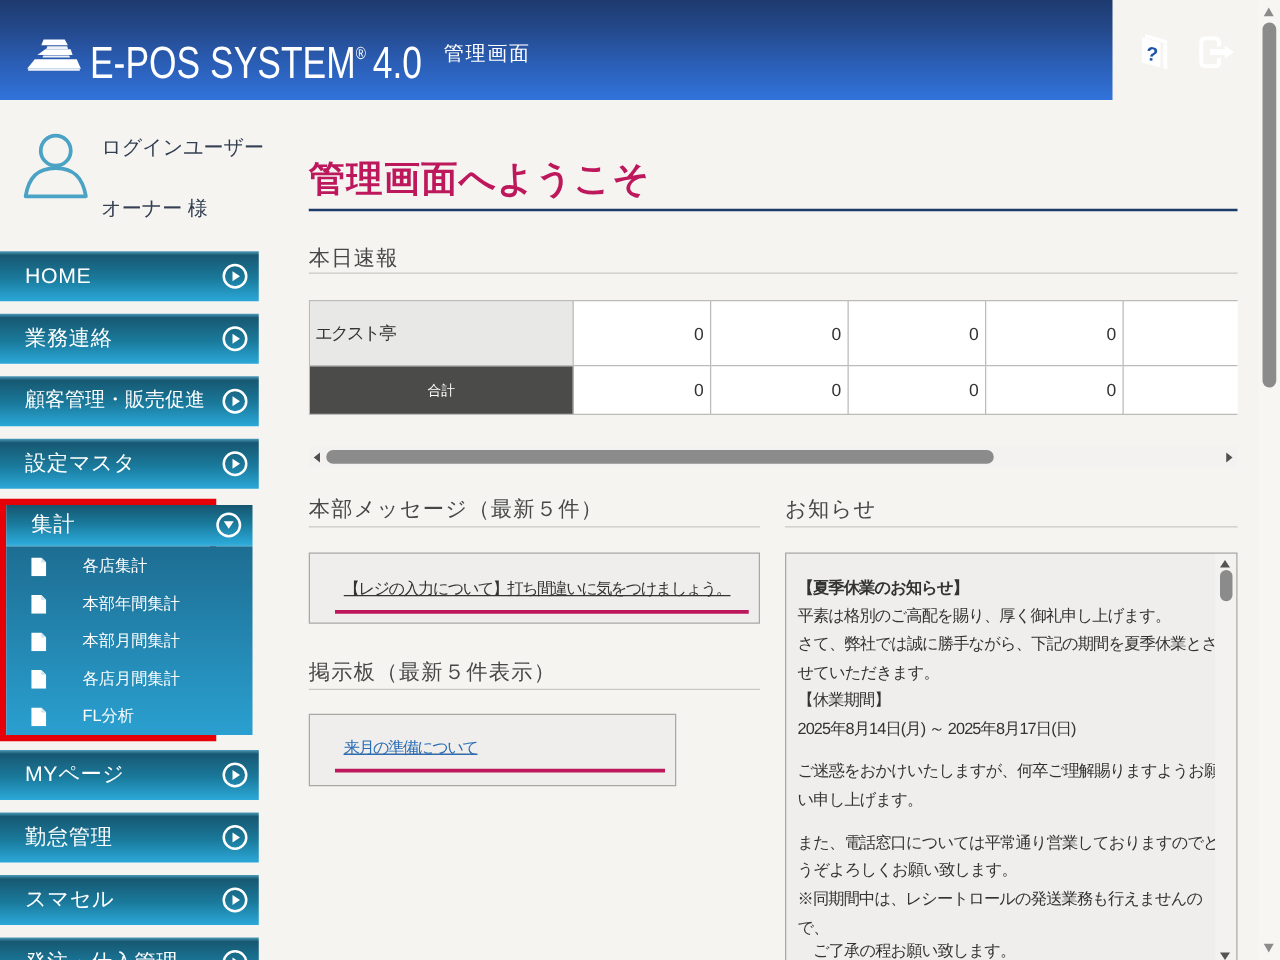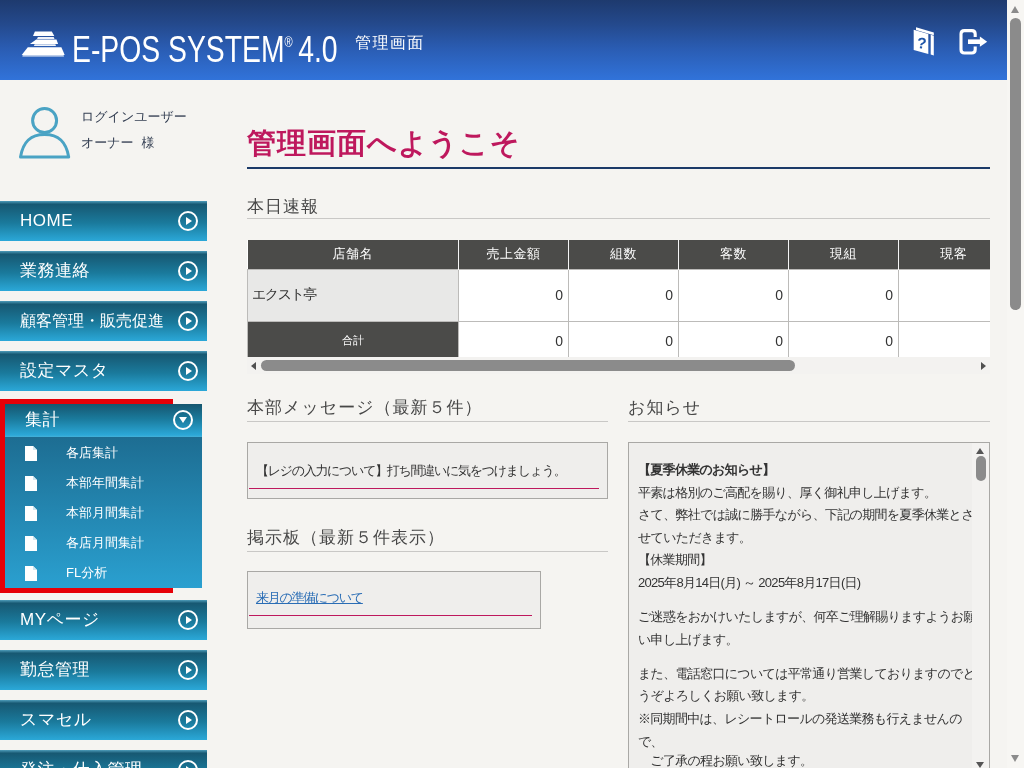--- a/index.html
+++ b/index.html
@@ -7,33 +7,33 @@
 body { font-family:"Liberation Sans",sans-serif; background:#f5f4f1; position:relative; }
 
 
 #vsb { position:absolute; right:0; top:0; width:17px; height:768px; background:#f7f6f3; z-index:50; }
 #vsb .thumb { position:absolute; left:3px; width:11px; border-radius:6px; background:#8b8b8b; top:18px; height:292px; }
 #vsb .arr { position:absolute; left:4px; width:0; height:0; border-left:4.5px solid transparent; border-right:4.5px solid transparent; }
 #vsb .up { top:6px; border-bottom:7px solid #8b8b8b; }
 #vsb .dn { bottom:6px; border-top:7px solid #8b8b8b; }
 
 
-#header { position:absolute; left:0; top:0; width:1007px; height:80px;
+#header { position:absolute; left:0; top:0; width:890px; height:80px;
   background:linear-gradient(180deg,#1e3a6e 0%, #24498c 30%, #2a5cb2 60%, #3173da 100%);padding-left:12px; }
 #logo { position:absolute; left:20px; top:30px; }
 #brand { position:absolute; left:72px; top:29px; color:#fff; white-space:nowrap; }
 #blat { display:inline-block; transform:scaleX(0.787); transform-origin:0 50%; font-size:36px; letter-spacing:0; }
 #blat sup { font-size:14px; vertical-align:15px; }
 #blat .ver { margin-left:7px; }
 #brand .kanri { position:absolute; left:283px; top:4px; font-size:16px; letter-spacing:1.4px; }
 
 
 #side { position:absolute; left:0; top:80px; width:230px; }
-#usertext { position:absolute; left:81px; top:28px; font-size:13px; color:#333e52; }
-#usertext .l2 { margin-top:8px;font-family:Liberation Mono, monospace; }
+#usertext { position:absolute; left:81px; top:28px; font-size:16px; color:#333e52; }
+#usertext .l2 { margin-top:28px; }
 .mbtn { position:absolute; left:0; width:207px; height:40px; color:#fff;
   background:linear-gradient(180deg,#4e9cba 0%, #175872 8%, #1a7a9c 55%, #2ba8d8 100%);
   font-size:17px; line-height:40px; padding-left:20px; letter-spacing:0.5px; }
 .mbtn .circ { position:absolute; right:9px; top:10px; width:20px; height:20px; border:2px solid #fff; border-radius:50%; }
 .mbtn .circ .tri { position:absolute; left:6px; top:4px; width:0; height:0; border-top:4.5px solid transparent; border-bottom:4.5px solid transparent; border-left:6.5px solid #fff; }
 .mbtn .circ .trid { position:absolute; left:3.5px; top:5px; width:0; height:0; border-left:4.5px solid transparent; border-right:4.5px solid transparent; border-top:6.5px solid #fff; }
 #expblock { position:absolute; left:0; top:319px; width:173px; border:5px solid #e60008; }
 #expblock .mbtn { position:relative; width:197px; height:33px; line-height:31px;
   background:linear-gradient(180deg,#16566f 0%, #1a7a9c 45%, #2ba8d8 94%, #45b1d8 100%); }
 #expblock .mbtn .circ { top:6px; }
@@ -60,21 +60,21 @@
 td.num { text-align:right; padding-right:5px; }
 
 #hsb { position:absolute; left:0; top:357px; width:743px; height:17px; background:#f3f2f0; }
 #hsb .thumb { position:absolute; top:3px; left:14px; width:534px; height:11px; border-radius:6px; background:#8b8b8b; }
 #hsb .arr { position:absolute; top:4.5px; width:0; height:0; border-top:4px solid transparent; border-bottom:4px solid transparent; }
 #hsb .lt { left:4px; border-right:5px solid #505050; }
 #hsb .rt { right:4px; border-left:5px solid #505050; }
 
 .box { position:absolute; background:#efeeec; border:1px solid #a9a8a5; }
 #msgbox { left:0; top:442px; width:361px; height:57px; }
-.msgline { position:absolute; left:1px; right:8px; top:19px; font-size:13px; letter-spacing:-1.3px; color:#333; padding:0 0 8px 7px; border-bottom:1px solid #be185d; white-space:nowrap; }
+.msgline { position:absolute; left:20px; right:8px; top:19px; font-size:13px; letter-spacing:-1.3px; color:#333; padding:0 0 8px 7px; border-bottom:3px solid #be185d; white-space:nowrap;text-decoration:underline; }
 #kbox { left:0; top:571px; width:294px; height:58px; }
 #kbox .msgline { top:17px; }
 #kbox a { color:#2a6db5; }
 #newsbox { left:381px; top:442px; width:362px; height:330px; overflow:hidden; }
 #newsbox .txt { position:absolute; left:9px; top:16px; width:338px; font-size:13px; letter-spacing:-0.7px; color:#333; line-height:22.6px; }
 #newsbox .txt .gap { height:11.5px; }
 #newsbox .lastline { border-bottom:1px solid #b9b8b5; display:inline-block; width:326px; padding-bottom:0px; position:relative; top:-3.5px; }
 #nsb { position:absolute; right:0px; top:0px; width:17px; height:330px; background:#f3f2f0; }
 #nsb .thumb { position:absolute; left:3.5px; top:13px; width:10px; height:25px; border-radius:5px; background:#8b8b8b; }
 #nsb .arr { position:absolute; left:4px; width:0; height:0; border-left:4.5px solid transparent; border-right:4.5px solid transparent; }
@@ -185,28 +185,20 @@
     <table>
       <colgroup>
           <col style="width:211px">
           <col style="width:110px">
           <col style="width:110px">
           <col style="width:110px">
           <col style="width:110px">
           <col style="width:110px">
         </colgroup>
       <tbody>
-          <tr>
-            <th>店舗名</th>
-            <th>売上金額</th>
-            <th>組数</th>
-            <th>客数</th>
-            <th>現組</th>
-            <th>現客</th>
-          </tr>
       <tr class="r1">
             <td>エクスト亭</td>
             <td class="num">0</td>
             <td class="num">0</td>
             <td class="num">0</td>
             <td class="num">0</td>
             <td class="num">0</td>
           </tr>
       <tr class="r2">
             <td>合計</td>

